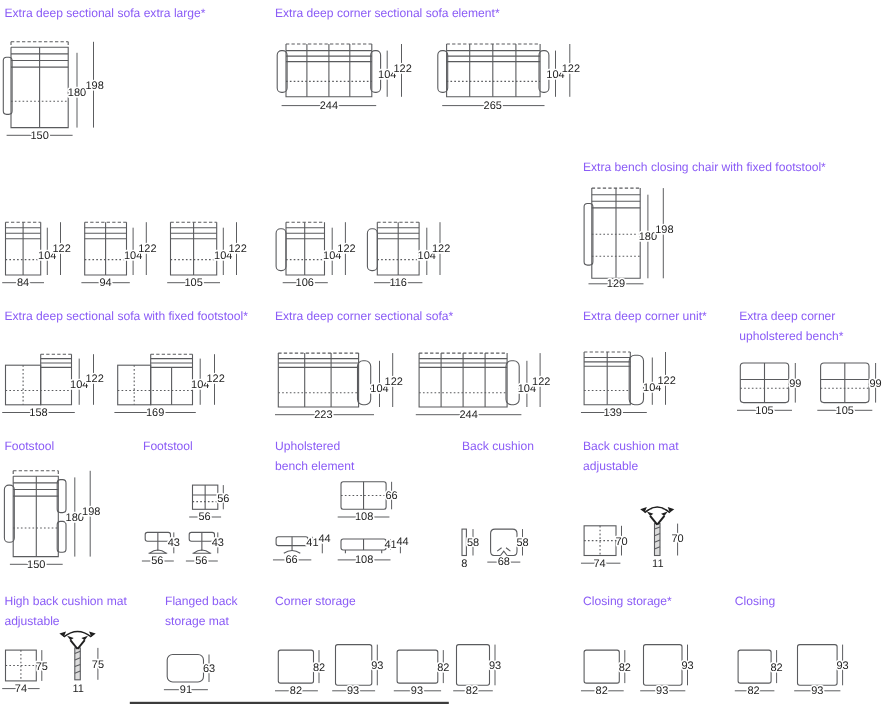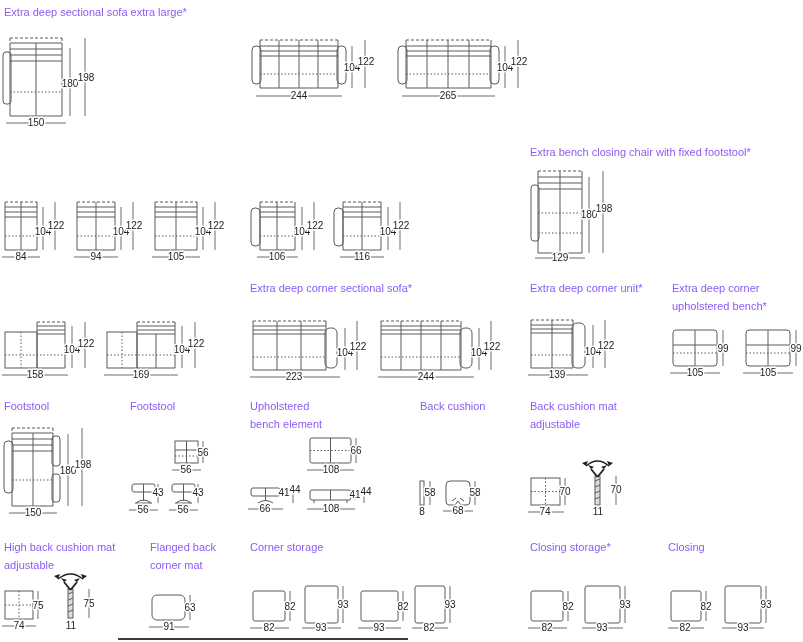--- a/index.html
+++ b/index.html
@@ -18,36 +18,38 @@
   svg text.n{font-family:"Liberation Sans",sans-serif;font-size:10px;fill:#232323;
              paint-order:stroke;stroke:#ffffff;stroke-width:3px;stroke-linejoin:round;}
   #bottom-rule{position:absolute;left:118px;top:638px;width:290px;height:2px;background:#3c3c3c;}
 </style>
 </head>
 <body>
 
 <div id="page">
 
   <div class="title" style="left:4px;top:5px">Extra deep sectional sofa extra large*</div>
+  <div class="title" style="left:250px;top:5px">Extra deep corner sectional sofa element*</div>
   <div class="title" style="left:530px;top:145px">Extra bench closing chair with fixed footstool*</div>
+  <div class="title" style="left:4px;top:281px">Extra deep sectional sofa with fixed footstool*</div>
   <div class="title" style="left:250px;top:281px">Extra deep corner sectional sofa*</div>
   <div class="title" style="left:530px;top:281px">Extra deep corner unit*</div>
   <div class="title" style="left:672px;top:281px">Extra deep corner</div>
   <div class="title" style="left:672px;top:299px">upholstered bench*</div>
   <div class="title" style="left:4px;top:399px">Footstool</div>
   <div class="title" style="left:130px;top:399px">Footstool</div>
   <div class="title" style="left:250px;top:399px">Upholstered</div>
   <div class="title" style="left:250px;top:417px">bench element</div>
   <div class="title" style="left:420px;top:399px">Back cushion</div>
   <div class="title" style="left:530px;top:399px">Back cushion mat</div>
   <div class="title" style="left:530px;top:417px">adjustable</div>
   <div class="title" style="left:4px;top:540px">High back cushion mat</div>
   <div class="title" style="left:4px;top:558px">adjustable</div>
   <div class="title" style="left:150px;top:540px">Flanged back</div>
-  <div class="title" style="left:150px;top:558px">corner mat</div>
+  <div class="title" style="left:150px;top:558px">storage mat</div>
   <div class="title" style="left:250px;top:540px">Corner storage</div>
   <div class="title" style="left:530px;top:540px">Closing storage*</div>
   <div class="title" style="left:668px;top:540px">Closing</div>
 
   <svg class="diag" style="left:0;top:30px" width="110" height="105">
     <g>
       <line class="d" x1="10" y1="8" x2="62" y2="8"></line>
       <line class="d" x1="10" y1="8" x2="10" y2="13"></line>
         <line class="d" x1="62" y1="8" x2="62" y2="13"></line>
       <path d="M10,13 V86 H62 V13 H10"></path>

